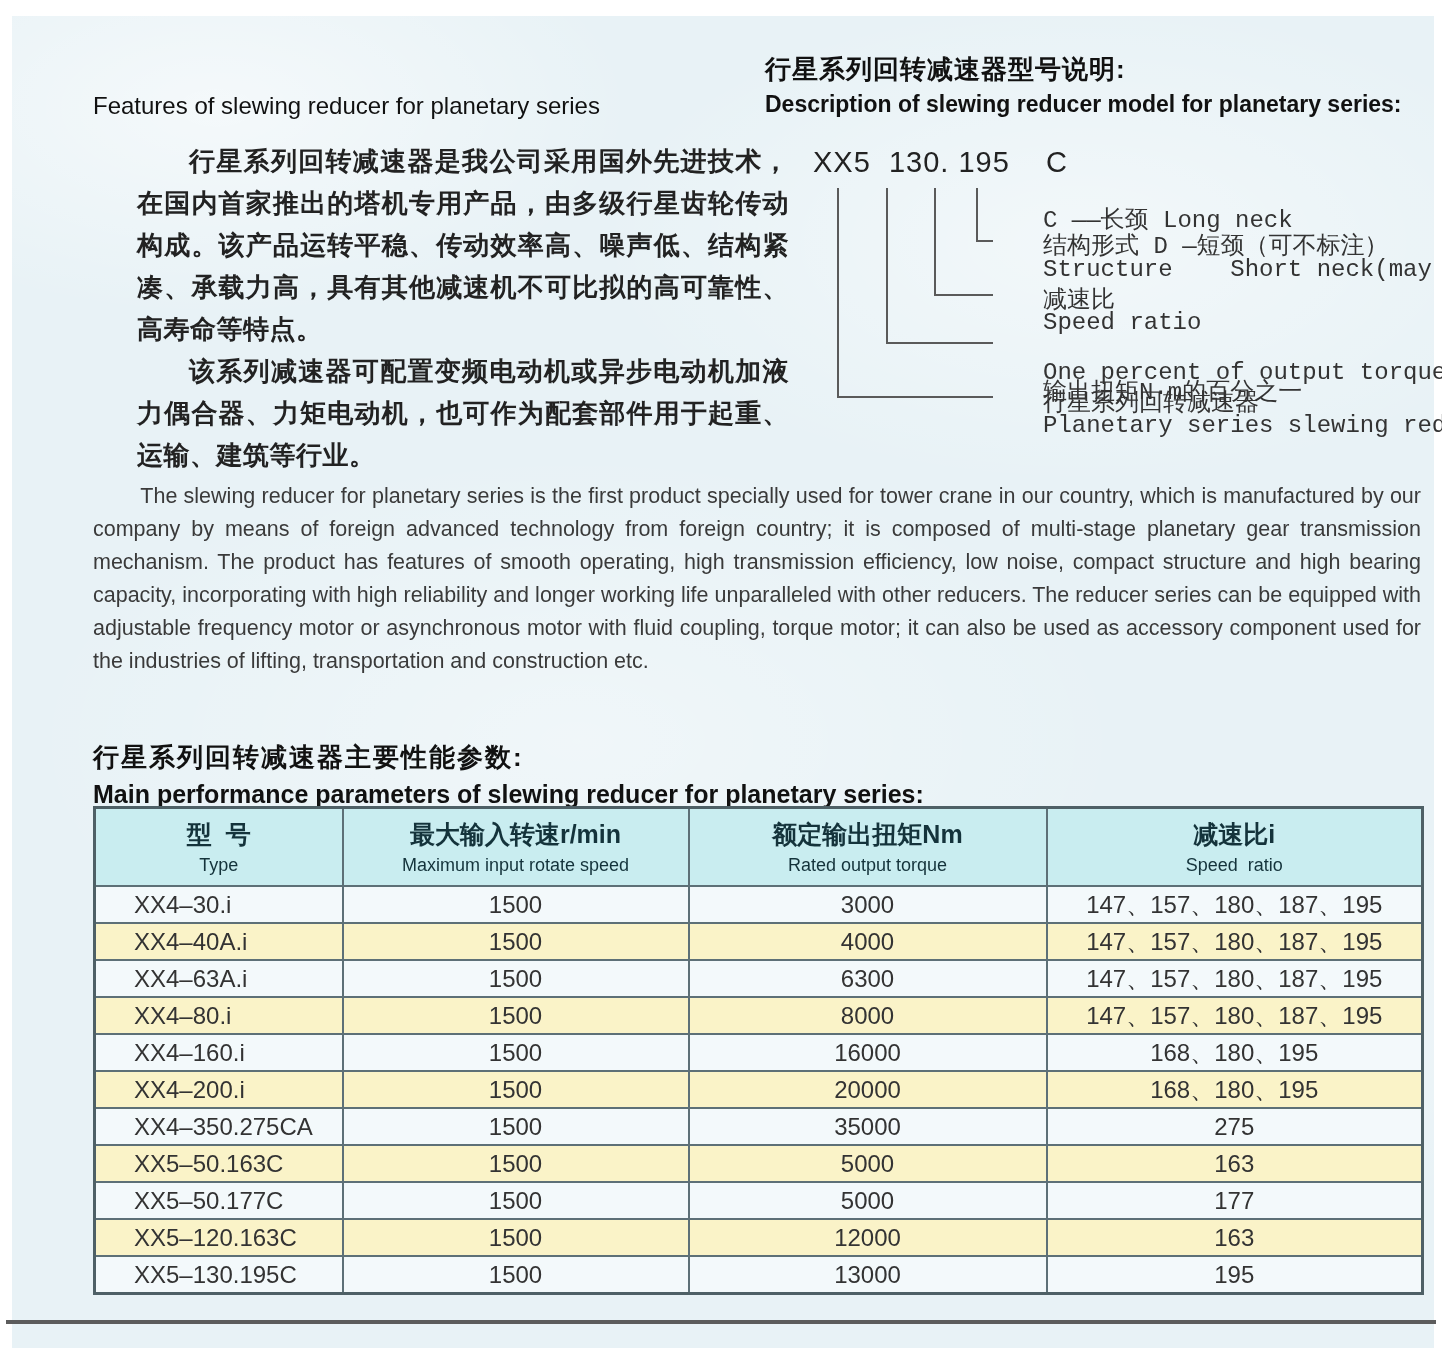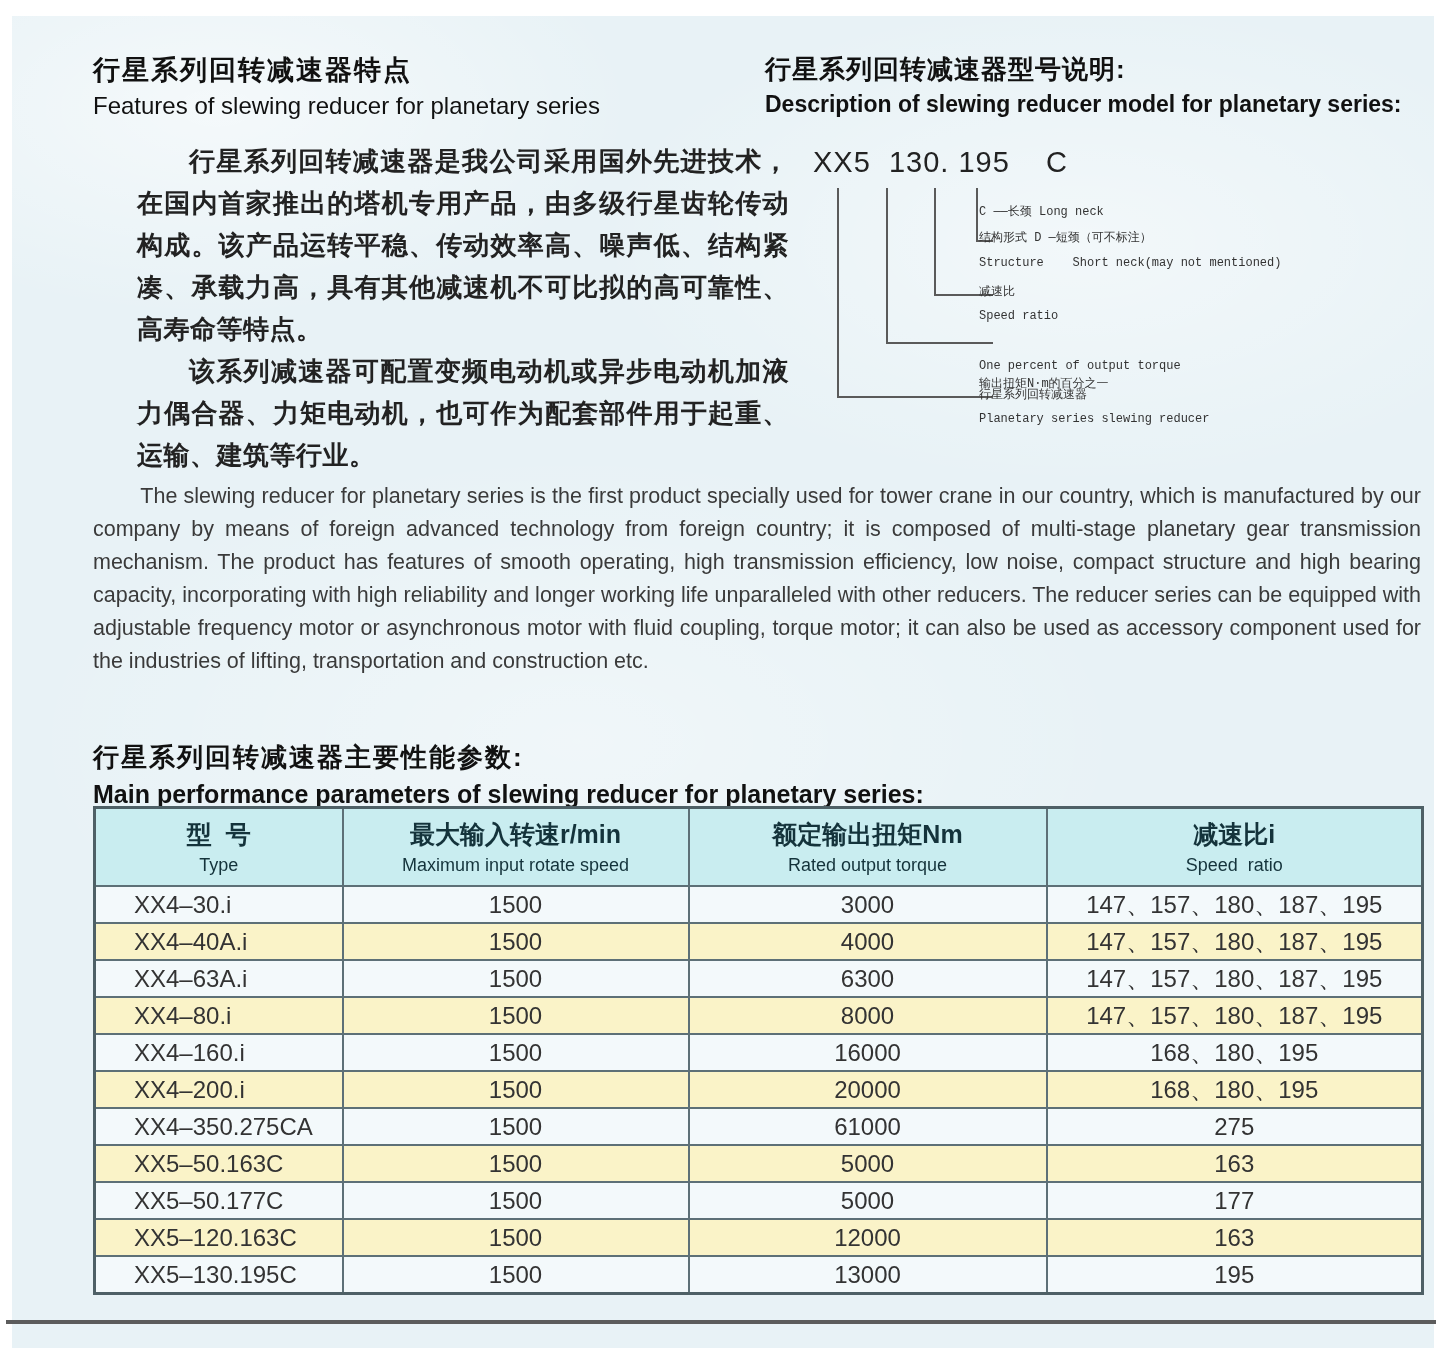--- a/index.html
+++ b/index.html
@@ -40,21 +40,21 @@
   .ldr{position:absolute;background:#5a5a5a;}
   .v1{left:837px;top:188px;width:2px;height:210px;}
   .v2{left:886px;top:188px;width:2px;height:156px;}
   .v3{left:934px;top:188px;width:2px;height:108px;}
   .v4{left:976px;top:188px;width:2px;height:54px;}
   .h1{left:837px;top:396px;width:156px;height:2px;}
   .h2{left:886px;top:342px;width:107px;height:2px;}
   .h3{left:934px;top:294px;width:59px;height:2px;}
   .h4{left:976px;top:240px;width:17px;height:2px;}
 
-  .anno{position:absolute;left:979px;font-size:12px;color:#333;
+  .anno{position:absolute;left:1043px;font-size:24px;color:#333;
         font-family:"Liberation Mono","DejaVu Sans Mono",monospace;}
   .a0{top:203px;}.a1{top:229px;}.a2{top:256px;}.a3{top:283px;}.a4{top:309px;}
   .a5{top:333px;margin-top:42px;}.a6{top:359px;}.a7{top:386px;}.a8{top:412px;}
 
   
   .eng-para{
     position:absolute;left:93px;top:480px;width:1328px;
     font-size:21.5px;line-height:33px;color:#3a3a3a;
     text-align:justify;margin:0;text-indent:2.2em;
   }
@@ -86,21 +86,20 @@
   table.params td:first-child{text-align:left;padding-left:38px;}
   .c0{width:248px;}.c1{width:346px;}.c2{width:358px;}.c3{width:376px;}
 
   .bottom-rule{position:absolute;left:6px;top:1320px;width:1430px;height:4px;background:#5c5c5c;}
 </style>
 </head>
 <body>
 
 <div class="page">
 
-  <h2 class="t-zh">行星系列回转减速器特点</h2>
   <h2 class="t-en">Features of slewing reducer for planetary series</h2>
   <div class="zh-paras">
     <p>行星系列回转减速器是我公司采用国外先进技术，在国内首家推出的塔机专用产品，由多级行星齿轮传动构成。该产品运转平稳、传动效率高、噪声低、结构紧凑、承载力高，具有其他减速机不可比拟的高可靠性、高寿命等特点。</p>
     <p>该系列减速器可配置变频电动机或异步电动机加液力偶合器、力矩电动机，也可作为配套部件用于起重、运输、建筑等行业。</p>
   </div>
 
   <h2 class="m-zh">行星系列回转减速器型号说明:</h2>
   <h2 class="m-en">Description of slewing reducer model for planetary series:</h2>
   <div class="model-code pre">XX5  130. 195    C</div>
 
@@ -190,21 +189,21 @@
         </tr>
         <tr>
           <td>XX4–200.i</td>
           <td>1500</td>
           <td>20000</td>
           <td>168、180、195</td>
         </tr>
         <tr>
           <td>XX4–350.275CA</td>
           <td>1500</td>
-          <td>61000</td>
+          <td>35000</td>
           <td>275</td>
         </tr>
         <tr>
           <td>XX5–50.163C</td>
           <td>1500</td>
           <td>5000</td>
           <td>163</td>
         </tr>
         <tr>
           <td>XX5–50.177C</td>

